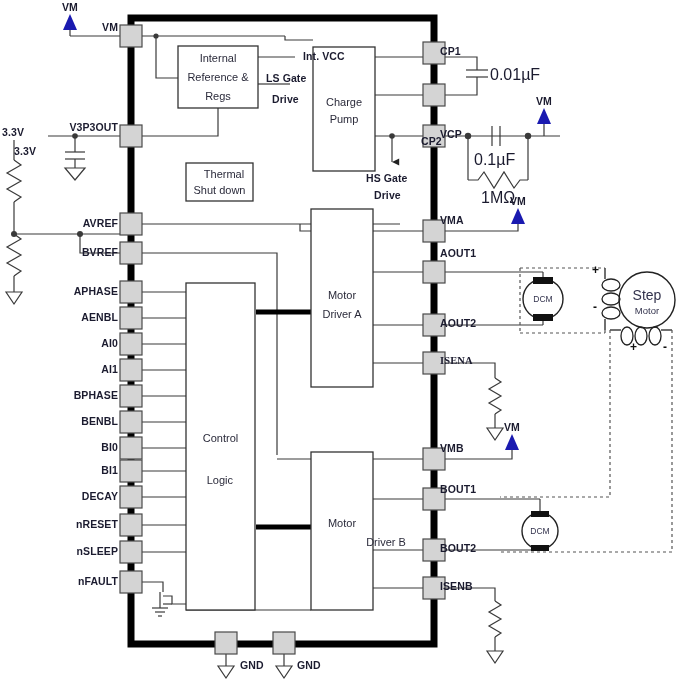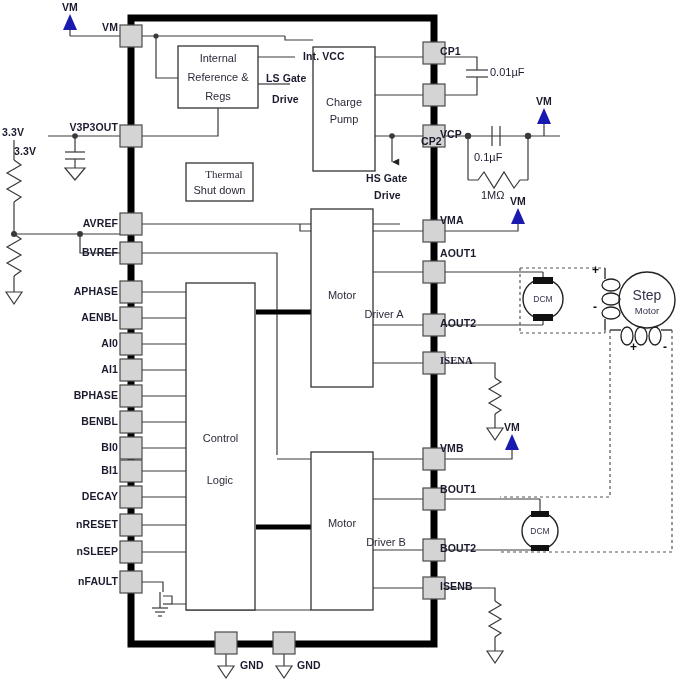--- a/index.html
+++ b/index.html
@@ -4,21 +4,21 @@
 <style>
   html,body{margin:0;padding:0;background:#ffffff;}
   body{width:680px;height:683px;position:relative;
        font-family:"Liberation Sans", sans-serif;
        -webkit-font-smoothing:antialiased;}
   #stage{position:absolute;left:0;top:0;width:680px;height:683px;overflow:hidden;}
   svg{position:absolute;left:0;top:0;}
   .lbl{position:absolute;font-size:10.5px;font-weight:bold;color:#1b1b2f;white-space:nowrap;letter-spacing:0.1px;}
   .lbl.r{text-align:right;}
   .blk{position:absolute;font-size:11px;color:#2a2a3a;white-space:nowrap;text-align:center;font-weight:normal;}
-  .val{position:absolute;font-size:11px;color:#1b1b2f;white-space:nowrap;font-weight:normal;}
+  .val{position:absolute;font-size:16px;color:#1b1b2f;white-space:nowrap;font-weight:normal;}
   .mot{position:absolute;font-size:8.5px;color:#33334d;white-space:nowrap;text-align:center;}
   .pol{position:absolute;font-size:12px;font-weight:bold;color:#111;}
   .vmlabel{position:absolute;font-size:10.5px;font-weight:bold;color:#1b1b2f;}
 </style>
 </head>
 <body>
 
 <div id="stage">
 
 <svg width="680" height="683">
@@ -298,31 +298,31 @@
 <div class="lbl" style="left:440px;top:542px;">BOUT2</div>
 <div class="lbl" style="left:440px;top:580px;">ISENB</div>
 
 <div class="lbl" style="left:240px;top:659px;">GND</div>
 <div class="lbl" style="left:297px;top:659px;">GND</div>
 
 <div class="blk" style="left:178px;top:52px;width:80px;">Internal</div>
 <div class="blk" style="left:178px;top:71px;width:80px;">Reference &amp;</div>
 <div class="blk" style="left:178px;top:90px;width:80px;">Regs</div>
 
-<div class="blk" style="left:186px;top:168px;width:76px;font-family:Liberation Serif, serif;">Thermal</div>
+<div class="blk" style="left:186px;top:168px;width:76px;">Thermal</div>
 <div class="blk" style="left:186px;top:184px;width:67px;">Shut down</div>
 
 <div class="blk" style="left:313px;top:96px;width:62px;">Charge</div>
 <div class="blk" style="left:313px;top:113px;width:62px;">Pump</div>
 
 <div class="blk" style="left:186px;top:432px;width:69px;">Control</div>
 <div class="blk" style="left:186px;top:474px;width:47px;text-align:right;">Logic</div>
 
 <div class="blk" style="left:311px;top:289px;width:62px;">Motor</div>
-<div class="blk" style="left:311px;top:308px;width:62px;margin-left:42px;">Driver A</div>
+<div class="blk" style="left:311px;top:308px;width:62px;">Driver A</div>
 
 <div class="blk" style="left:311px;top:517px;width:62px;">Motor</div>
 <div class="blk" style="left:311px;top:536px;width:62px;padding-left:44px;">Driver B</div>
 
 <div class="lbl" style="left:267px;top:50px;padding-left:36px;">Int. VCC</div>
 <div class="lbl" style="left:266px;top:72px;">LS Gate</div>
 <div class="lbl" style="left:272px;top:93px;">Drive</div>
 <div class="lbl" style="left:366px;top:172px;">HS Gate</div>
 <div class="lbl" style="left:374px;top:189px;">Drive</div>
 

